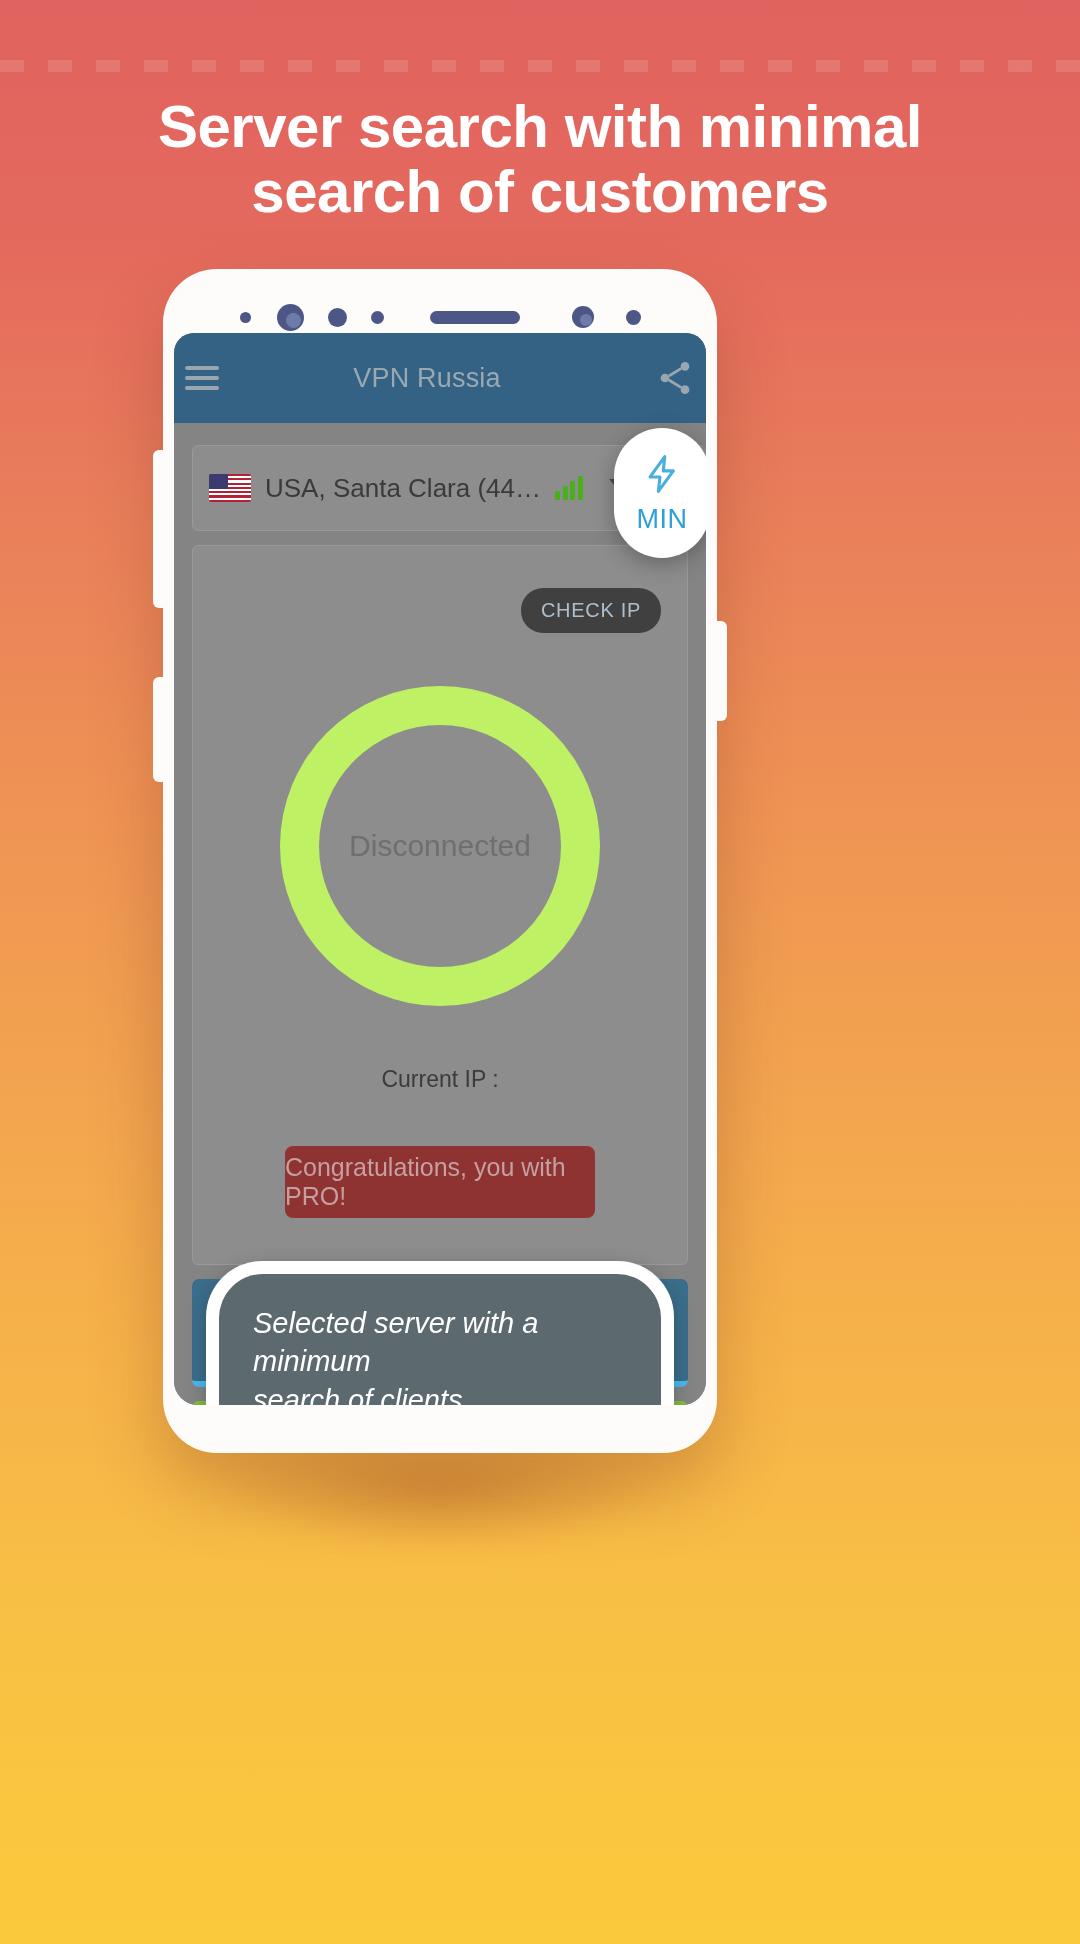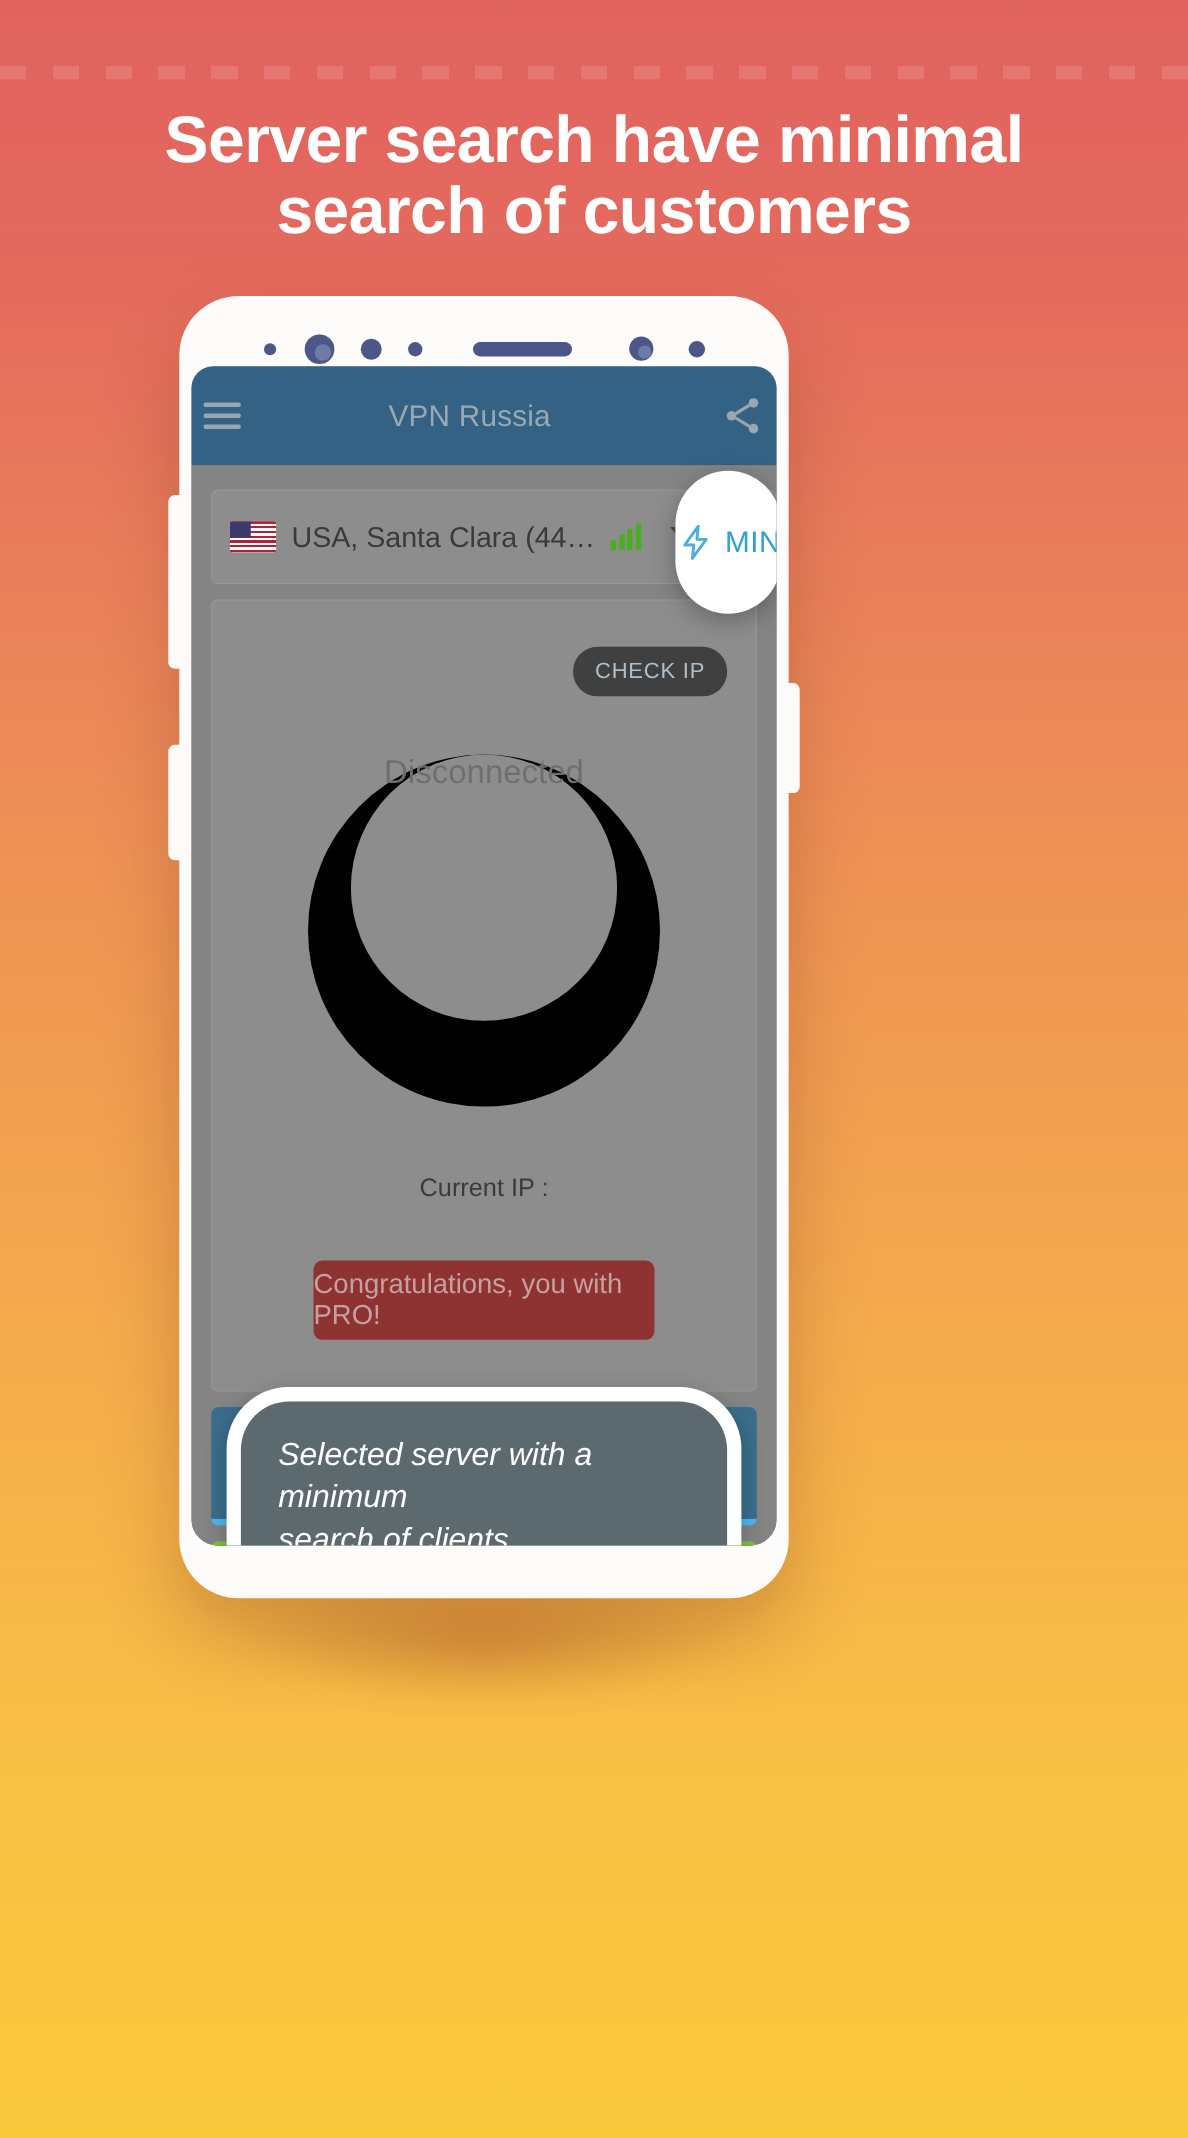--- a/index.html
+++ b/index.html
@@ -245,21 +245,21 @@
   .min-fab {
     position: absolute;
     right: -4px;
     top: 5px;
     width: 96px;
     height: 130px;
     background: #ffffff;
     border-radius: 48px;
     box-shadow: 0 6px 22px rgba(0,0,0,0.28);
     display: flex;
-    flex-direction: row;
+    flex-direction: column;
     align-items: center;
     justify-content: center;
     gap: 8px;
     z-index: 30;
   }
   .min-label {
     color: #2f9fd8;
     font-size: 27px;
     letter-spacing: 0.5px;
   }
@@ -284,22 +284,23 @@
     border-radius: 22px;
     letter-spacing: 0.7px;
   }
   .ring {
     position: absolute;
     left: 50%;
     top: 140px;
     transform: translateX(-50%);
     width: 320px; height: 320px;
     border-radius: 50%;
-    background: #000000;
-    display: flex;
+    background: #bef264;
+    display: flex;
+    align-items: center;
     justify-content: center;
   }
   .ring::before {
     content: "";
     position: absolute;
     width: 242px; height: 242px;
     border-radius: 50%;
     background: #8d8d8d;
   }
   .ring-label {
@@ -408,21 +409,21 @@
       rgba(255,255,255,0.12) 0px, rgba(255,255,255,0.12) 24px,
       rgba(255,255,255,0) 24px, rgba(255,255,255,0) 48px);
   }
 </style>
 </head>
 <body>
 
 <div class="tick-strip"></div>
 
 <div class="headline">
-  <span class="headline-line">Server search have minimal</span>
+  <span class="headline-line">Server search with minimal</span>
   <span class="headline-line">search of customers</span>
 </div>
 
 <div class="phone-shadow"></div>
 
 <div class="phone">
 
   <div class="side-btn left-a"></div>
   <div class="side-btn left-b"></div>
   <div class="side-btn right-a"></div>

